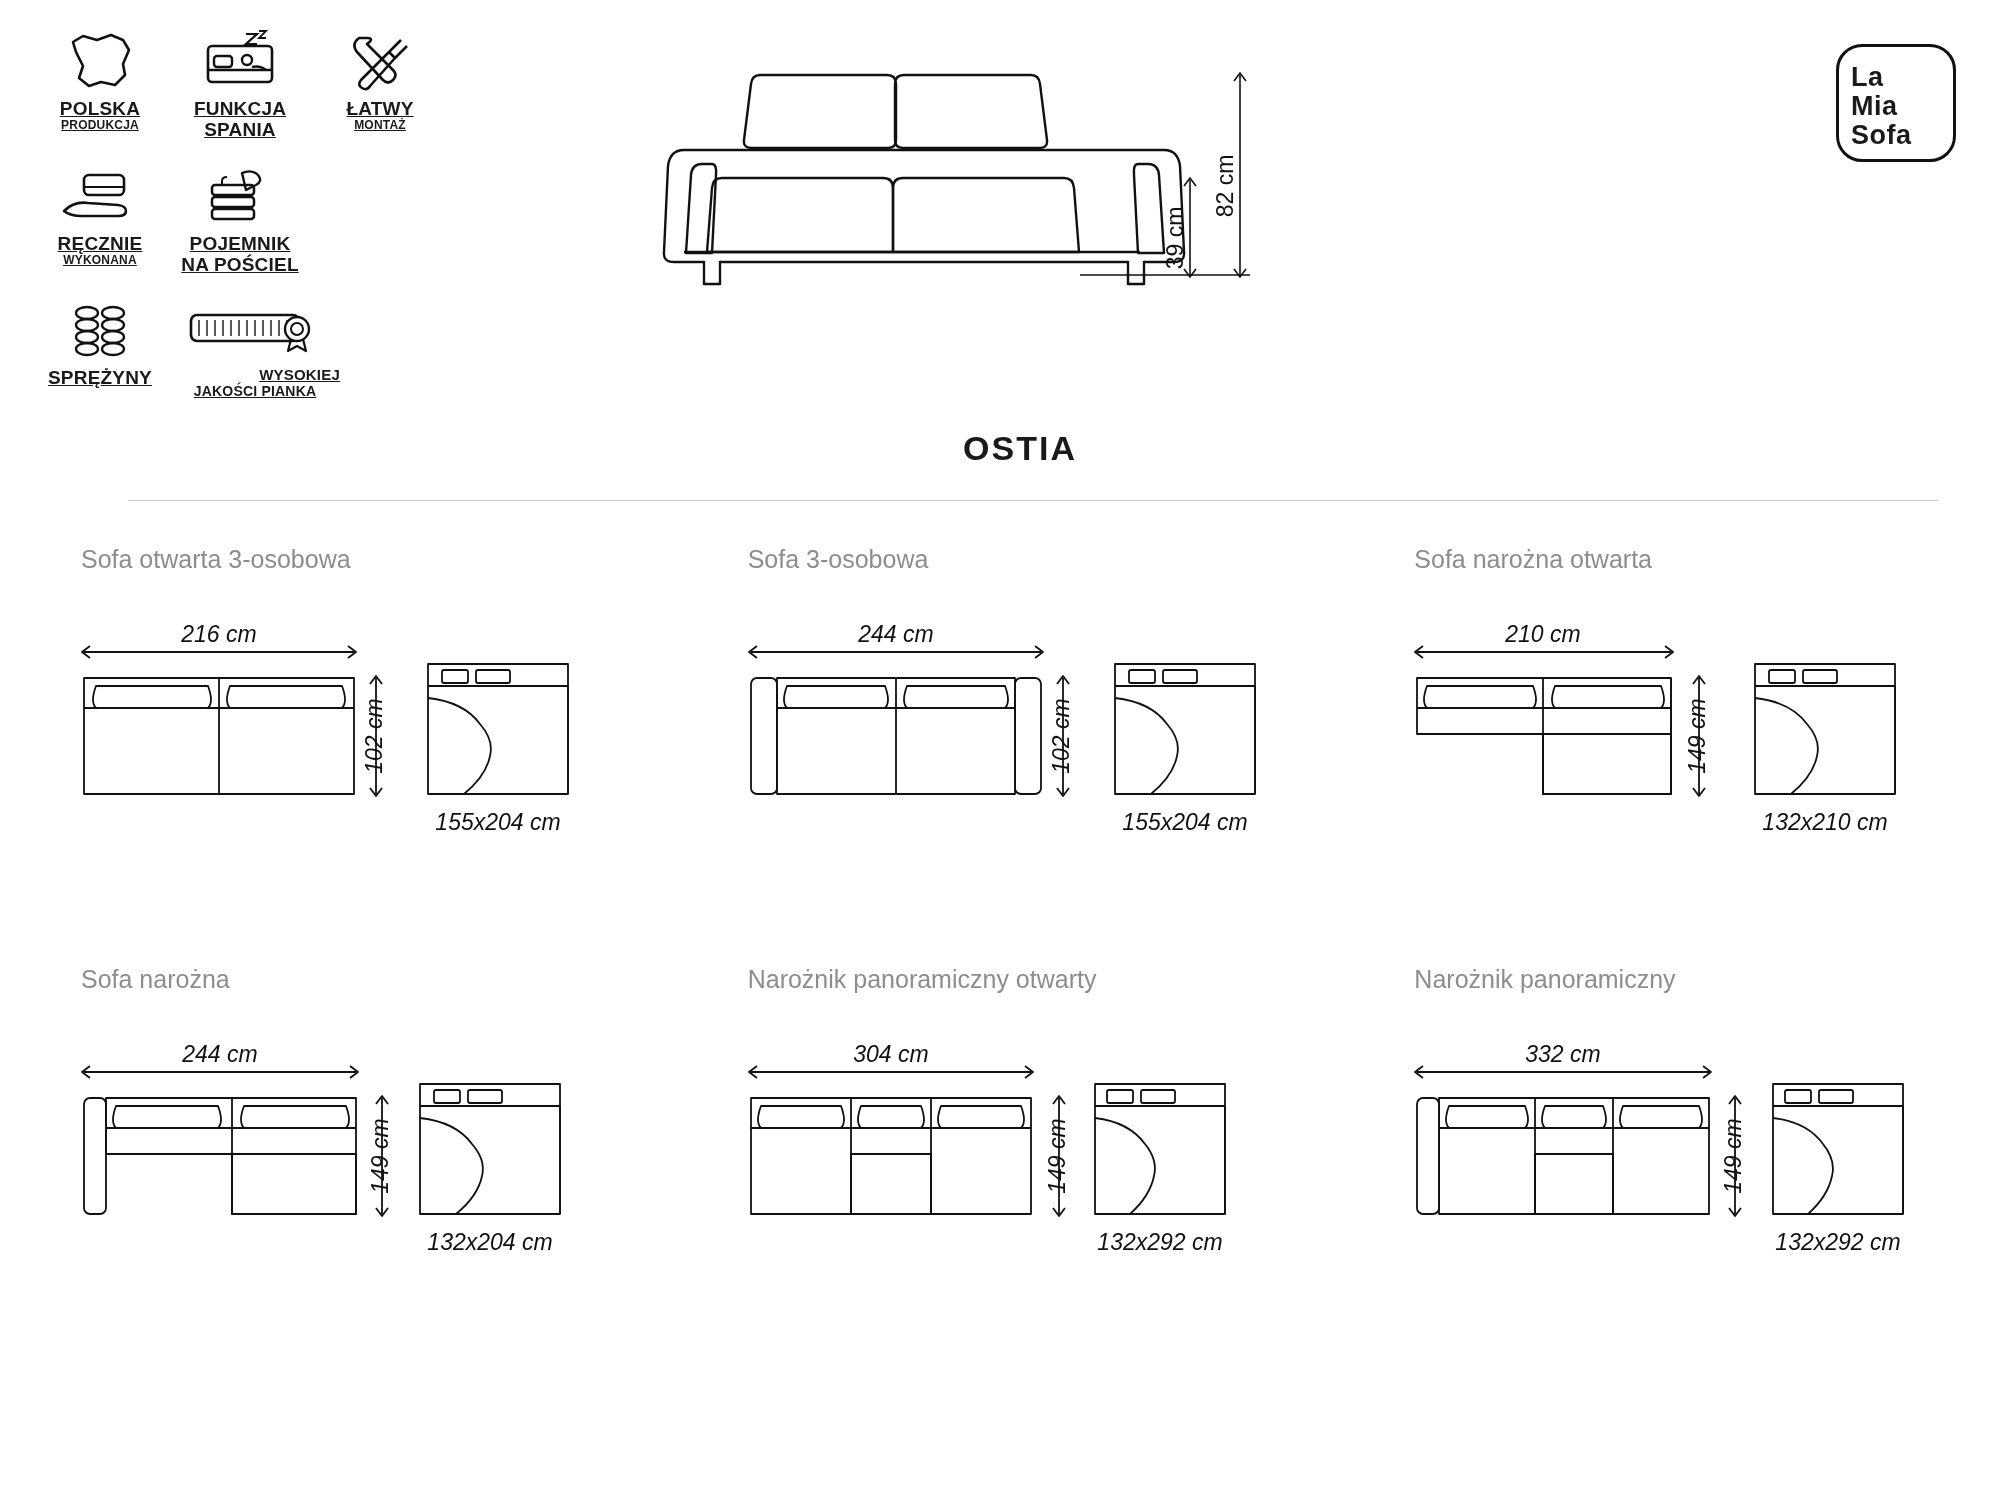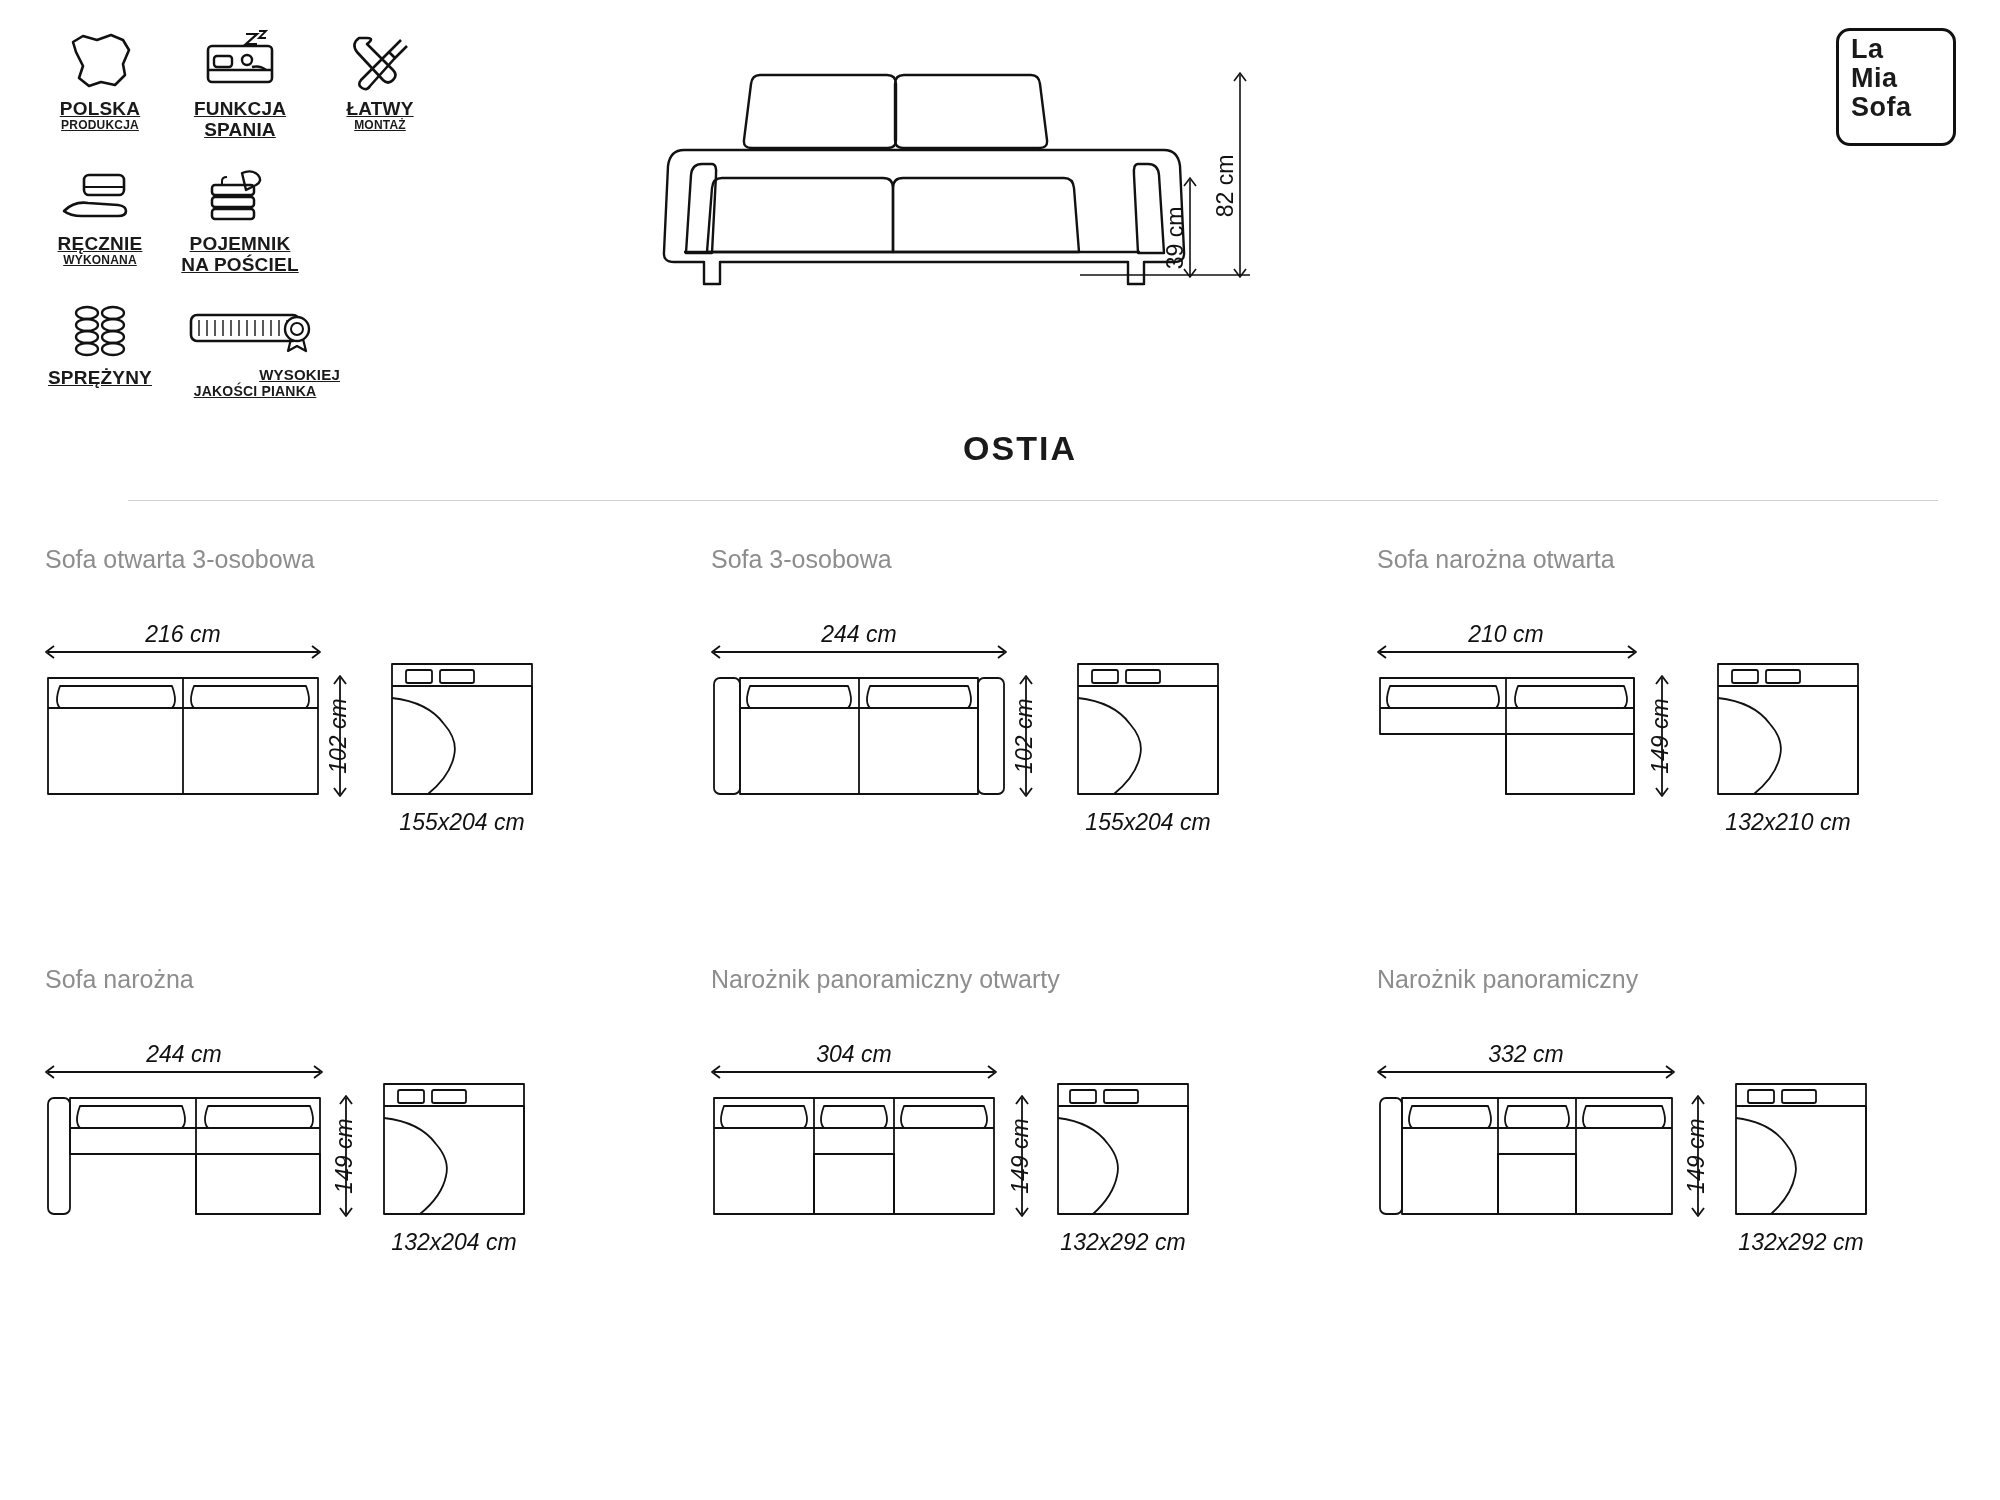--- a/index.html
+++ b/index.html
@@ -74,27 +74,27 @@
     font-size: 34px;
     font-weight: bold;
     letter-spacing: 2px;
     margin-top: 44px;
   }
 
   
   .logo {
     position: absolute;
     right: 44px;
-    top: 28px;
+    top: 44px;
     width: 120px;
     height: 118px;
     border: 3px solid #111;
-    border-radius: 14px;
+    border-radius: 26px;
     box-sizing: border-box;
-    padding: 4px 0 0 12px;
+    padding: 16px 0 0 12px;
   }
   .logo span {
     display: block;
     font-size: 27px;
     font-weight: bold;
     line-height: 1.08;
     letter-spacing: .5px;
   }
 
   
@@ -114,20 +114,21 @@
     top: 545px;
     width: 2000px;
   }
   .grid-row {
     display: flex;
     height: 420px;
   }
   .cell {
     position: relative;
     width: 666px;
+    margin-left: 36px;
   }
   .cell-title {
     position: absolute;
     left: 45px;
     top: 0;
     font-size: 25px;
     color: #8d8d8d;
   }
   .cell-body {
     position: absolute;

